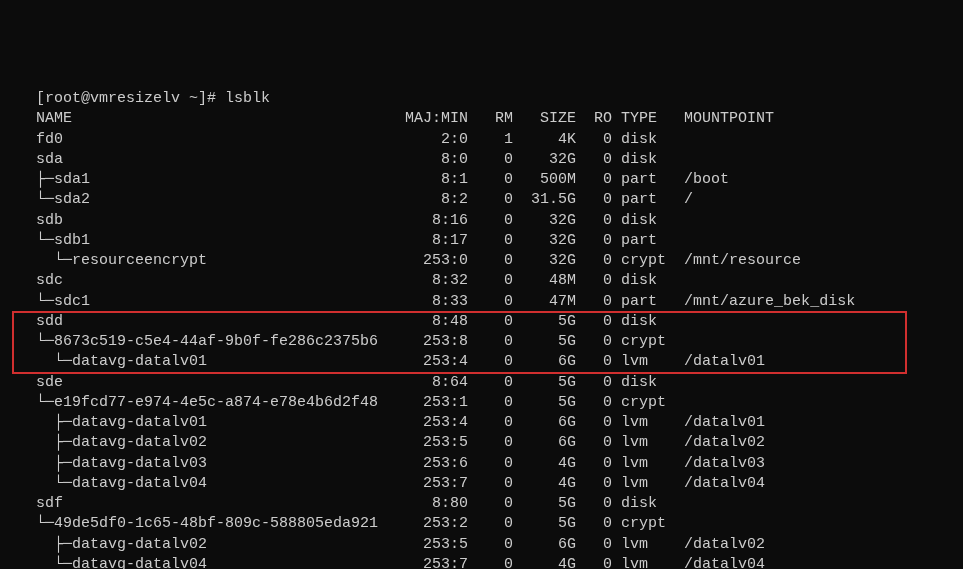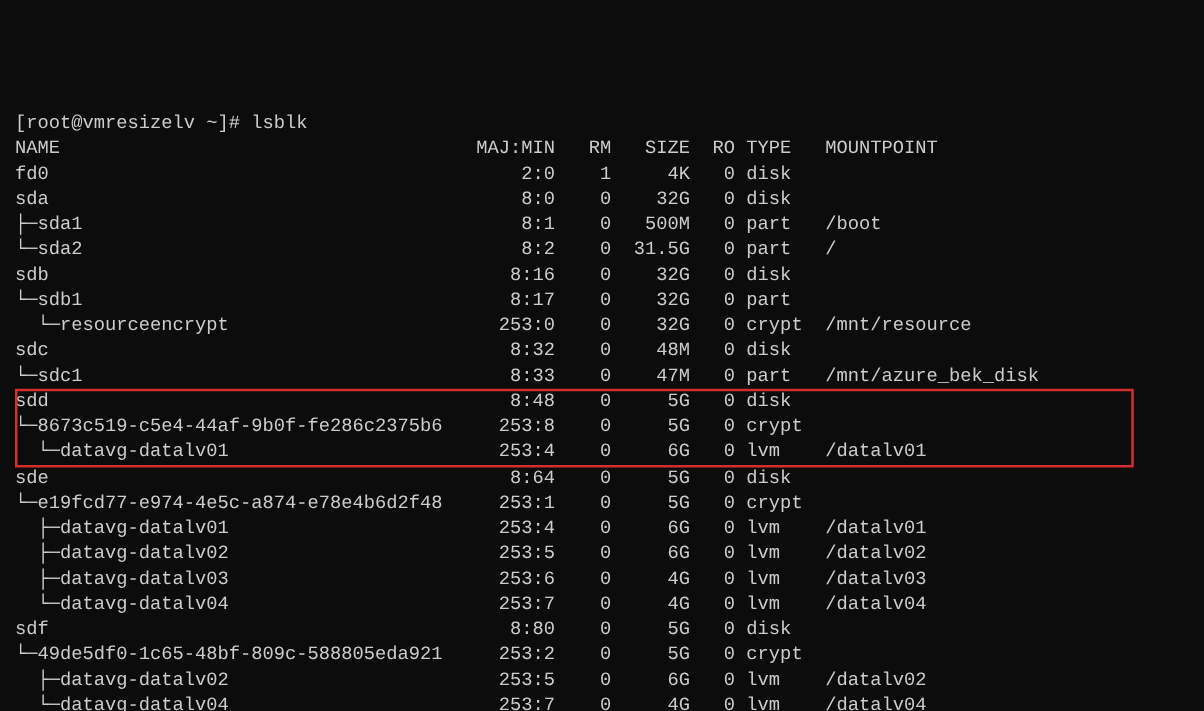--- a/index.html
+++ b/index.html
@@ -9,20 +9,21 @@
     color: #cccccc;
     font-family: "Consolas", "Courier New", monospace;
     font-size: 15px;
     line-height: 1.35;
     white-space: pre;
     width: 963px;
     box-sizing: border-box;
   }
   .row {
     position: relative;
+    margin-left: 24px;
   }
   .highlight-box {
     position: absolute;
     border: 2px solid #d12f2f;
     pointer-events: none;
     box-sizing: border-box;
   }
   #terminal {
     position: relative;
   }

